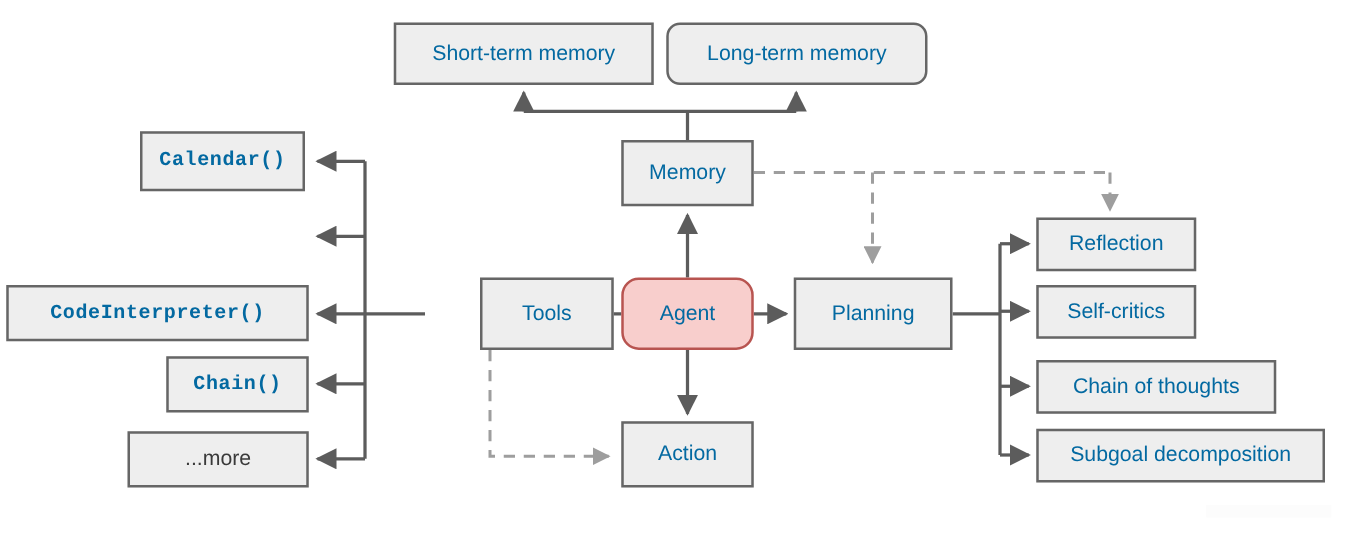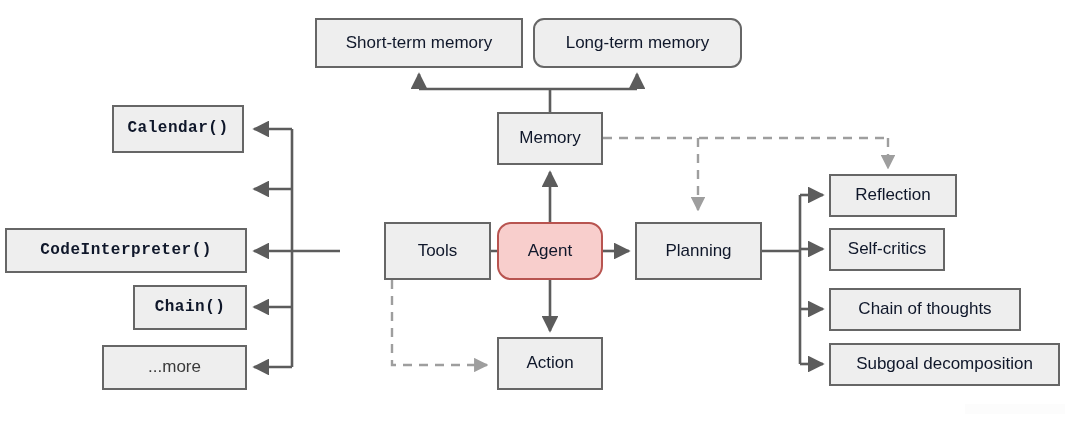--- a/index.html
+++ b/index.html
@@ -26,21 +26,21 @@
     pointer-events: none;
   }
   .node {
     position: absolute;
     box-sizing: border-box;
     display: flex;
     align-items: center;
     justify-content: center;
     background: #eeeeee;
     border: 2px solid #666666;
-    color: #0f172a;
+    color: #0369a1;
     font-size: 17px;
     line-height: 1.1;
     text-align: center;
     white-space: nowrap;
     z-index: 2;
   }
   .node.mono {
     font-family: "Liberation Mono", "DejaVu Sans Mono", monospace;
     font-weight: bold;
     font-size: 16px;
@@ -139,21 +139,21 @@
 
 
   <div class="node mono" style="left:5px; top:228px; width:242px; height:45px;">CodeInterpreter()</div>
 
   <div class="node mono" style="left:133px; top:285px; width:114px; height:45px;">Chain()</div>
 
   <div class="node more" style="left:102px; top:345px; width:145px; height:45px;">...more</div>
 
   <div class="node" style="left:829px; top:174px; width:128px; height:43px;">Reflection</div>
 
-  <div class="node" style="left:829px; top:228px; width:116px; height:43px;">Self-critics</div>
+  <div class="node" style="left:829px; top:228px; width:128px; height:43px;">Self-critics</div>
 
   <div class="node" style="left:829px; top:288px; width:192px; height:43px;">Chain of thoughts</div>
 
   <div class="node" style="left:829px; top:343px; width:231px; height:43px;">Subgoal decomposition</div>
 
   <div class="artifact"></div>
 
 </div>
 
 </body></html>

